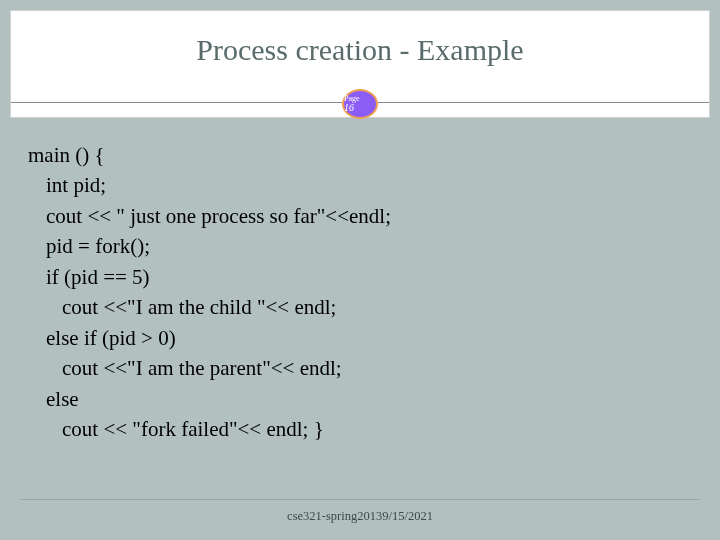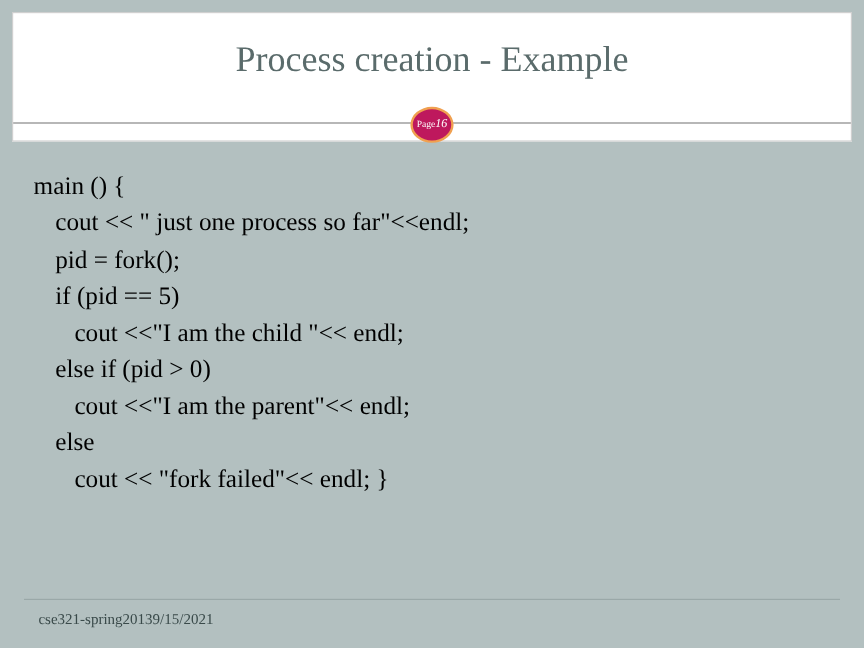--- a/index.html
+++ b/index.html
@@ -41,26 +41,26 @@
     height: 1px;
     background: #888;
   }
   .page-badge {
     position: absolute;
     left: 50%;
     transform: translateX(-50%);
     bottom: -2px;
     width: 36px;
     height: 30px;
-    background: #be185d;
+    background: #8b5cf6;
     border: 2px solid #f0a050;
     border-radius: 50%;
     display: flex;
-    flex-direction: row;
-    align-items: center;
+    flex-direction: column;
+    align-items: flex-start;
     justify-content: center;
     font-size: 9px;
     color: #fff;
     line-height: 1;
   }
   .page-badge .lbl { font-size: 8px; }
   .page-badge .num { font-size: 10px; font-style: italic; }
   .content {
     padding: 22px 18px 0 18px;
     color: #000000;
@@ -69,21 +69,21 @@
   }
   .code-line { white-space: pre; }
   .ind1 { padding-left: 18px; }
   .ind2 { padding-left: 34px; }
   .footer {
     position: absolute;
     bottom: 6px;
     left: 22px;
     right: 22px;
     display: flex;
-    justify-content: flex-start;
+    justify-content: center;
     font-size: 12.5px;
     color: #3a4a4a;
   }
   .footer-divider {
     position: absolute;
     bottom: 30px;
     left: 10px;
     right: 10px;
     height: 1px;
     background: #9aa8a8;
@@ -97,20 +97,21 @@
     <div class="title">Process creation - Example</div>
     <div class="divider-line"></div>
     <div class="page-badge">
       <span class="lbl">Page</span>
       <span class="num">16</span>
     </div>
   </div>
 
   <div class="content">
     <div class="code-line">main () {</div>
+    <div class="code-line ind1">int pid;</div>
     <div class="code-line ind1">cout &lt;&lt; " just one process so far"&lt;&lt;endl;</div>
     <div class="code-line ind1">pid = fork();</div>
     <div class="code-line ind1">if (pid == 5)</div>
     <div class="code-line ind2">cout &lt;&lt;"I am the child "&lt;&lt; endl;</div>
     <div class="code-line ind1">else if (pid &gt; 0)</div>
     <div class="code-line ind2">cout &lt;&lt;"I am the parent"&lt;&lt; endl;</div>
     <div class="code-line ind1">else</div>
     <div class="code-line ind2">cout &lt;&lt; "fork failed"&lt;&lt; endl; }</div>
   </div>
 

